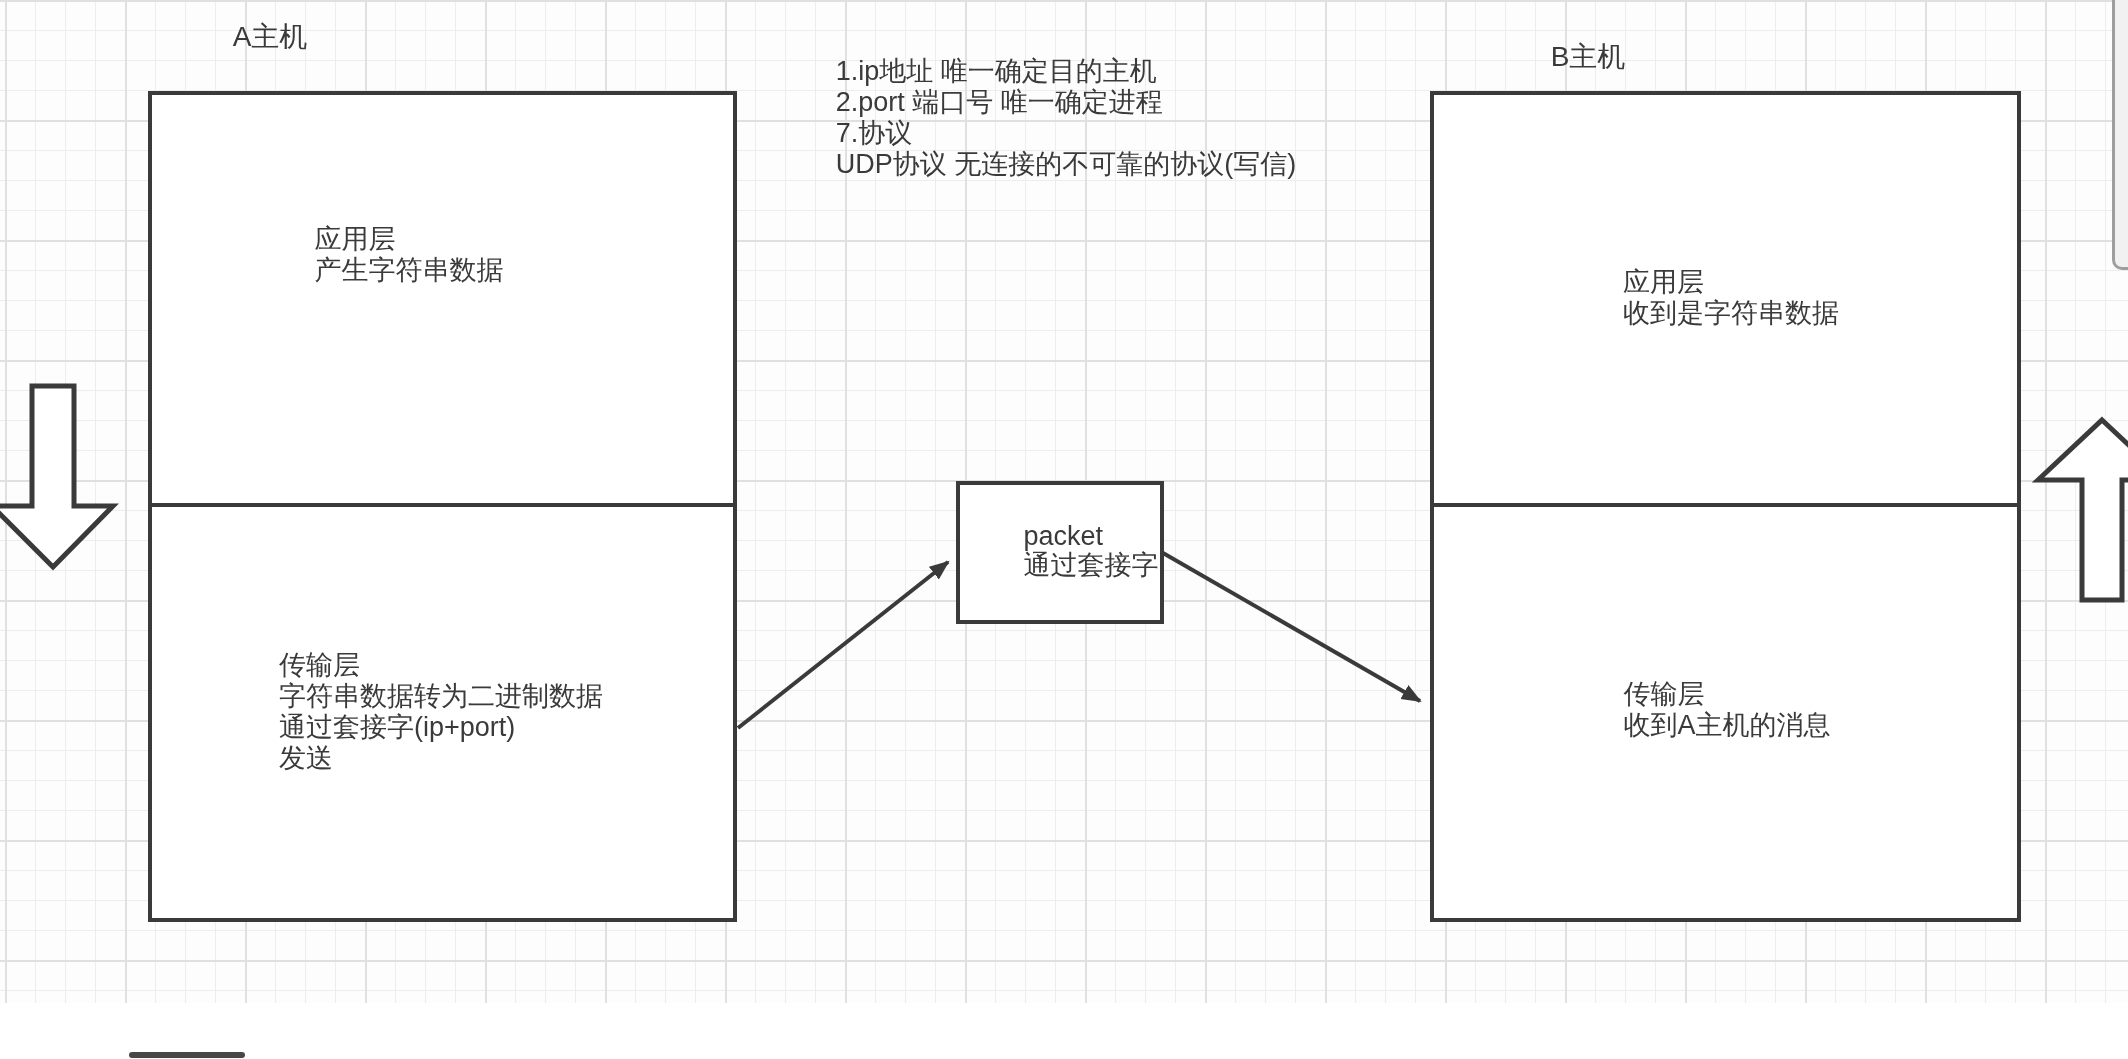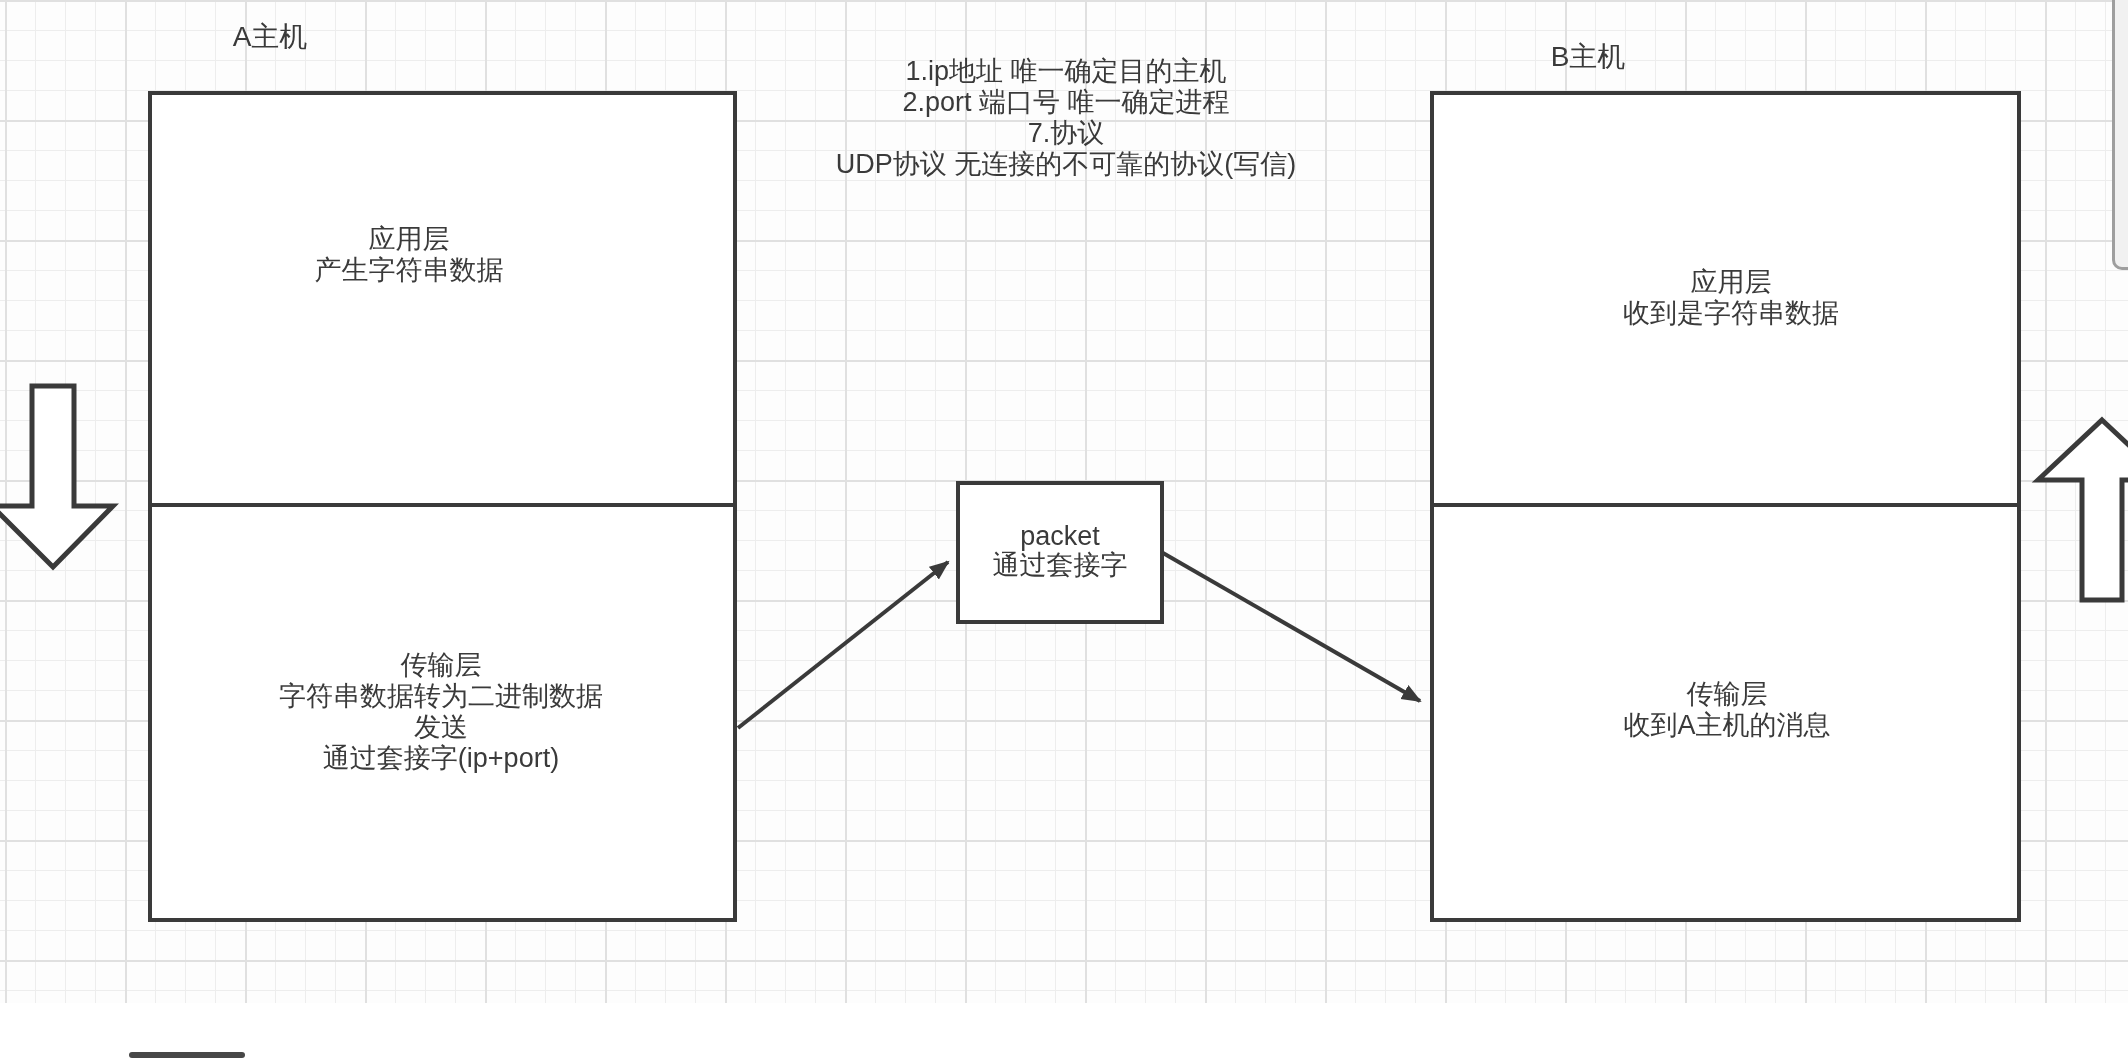--- a/index.html
+++ b/index.html
@@ -21,21 +21,21 @@
   }
   .shape-box{
     position:absolute;background:#ffffff;
     border:4px solid #3a3a3a;box-sizing:border-box;
   }
   .divider{
     position:absolute;left:0;right:0;height:4px;background:#3a3a3a;
   }
   .txt{
     position:absolute;transform:translateX(-50%);
-    text-align:center;font-size:27px;line-height:31px;white-space:nowrap;
+    text-align:left;font-size:27px;line-height:31px;white-space:nowrap;
   }
   .label{
     position:absolute;transform:translateX(-50%);
     font-size:28px;line-height:30px;white-space:nowrap;
   }
   .overlay{position:absolute;left:0;top:0;width:2128px;height:1059px;pointer-events:none;}
   .vscrollbar{
     position:absolute;left:2112px;top:-14px;width:28px;height:284px;
     border-radius:10px;box-sizing:border-box;
   }
@@ -56,38 +56,38 @@
   <div class="shape-box" style="left: 148px; top: 91px; width: 589px; height: 831px; border-color: rgb(58, 58, 58); background: rgb(255, 255, 255);">
     <div class="divider" style="top: 408px; background: rgb(58, 58, 58);"></div>
   </div>
   <div class="txt" style="left:409px;top:224px;">
     <div>应用层</div>
     <div>产生字符串数据</div>
   </div>
   <div class="txt" style="left:441px;top:650px;">
     <div>传输层</div>
     <div>字符串数据转为二进制数据</div>
+    <div>通过套接字(ip+port)</div>
     <div>发送</div>
-    <div>通过套接字(ip+port)</div>
   </div>
 
   <div class="shape-box" style="left: 1430px; top: 91px; width: 591px; height: 831px; border-color: rgb(58, 58, 58); background: rgb(255, 255, 255);">
     <div class="divider" style="top: 408px; background: rgb(58, 58, 58);"></div>
   </div>
   <div class="txt" style="left:1731px;top:267px;">
     <div>应用层</div>
     <div>收到是字符串数据</div>
   </div>
   <div class="txt" style="left:1727px;top:679px;">
     <div>传输层</div>
     <div>收到A主机的消息</div>
   </div>
 
   <div class="shape-box" style="left: 956px; top: 481px; width: 208px; height: 143px; border-color: rgb(58, 58, 58); background: rgb(255, 255, 255);"></div>
-  <div class="txt" style="left:1060px;top:522px;line-height:29px;">
+  <div class="txt" style="left:1091px;top:522px;line-height:29px;">
     <div>packet</div>
     <div>通过套接字</div>
   </div>
 
   <div class="txt" style="left:1066px;top:56px;">
     <div>1.ip地址 唯一确定目的主机</div>
     <div>2.port 端口号 唯一确定进程</div>
     <div>7.协议</div>
     <div>UDP协议 无连接的不可靠的协议(写信)</div>
   </div>

